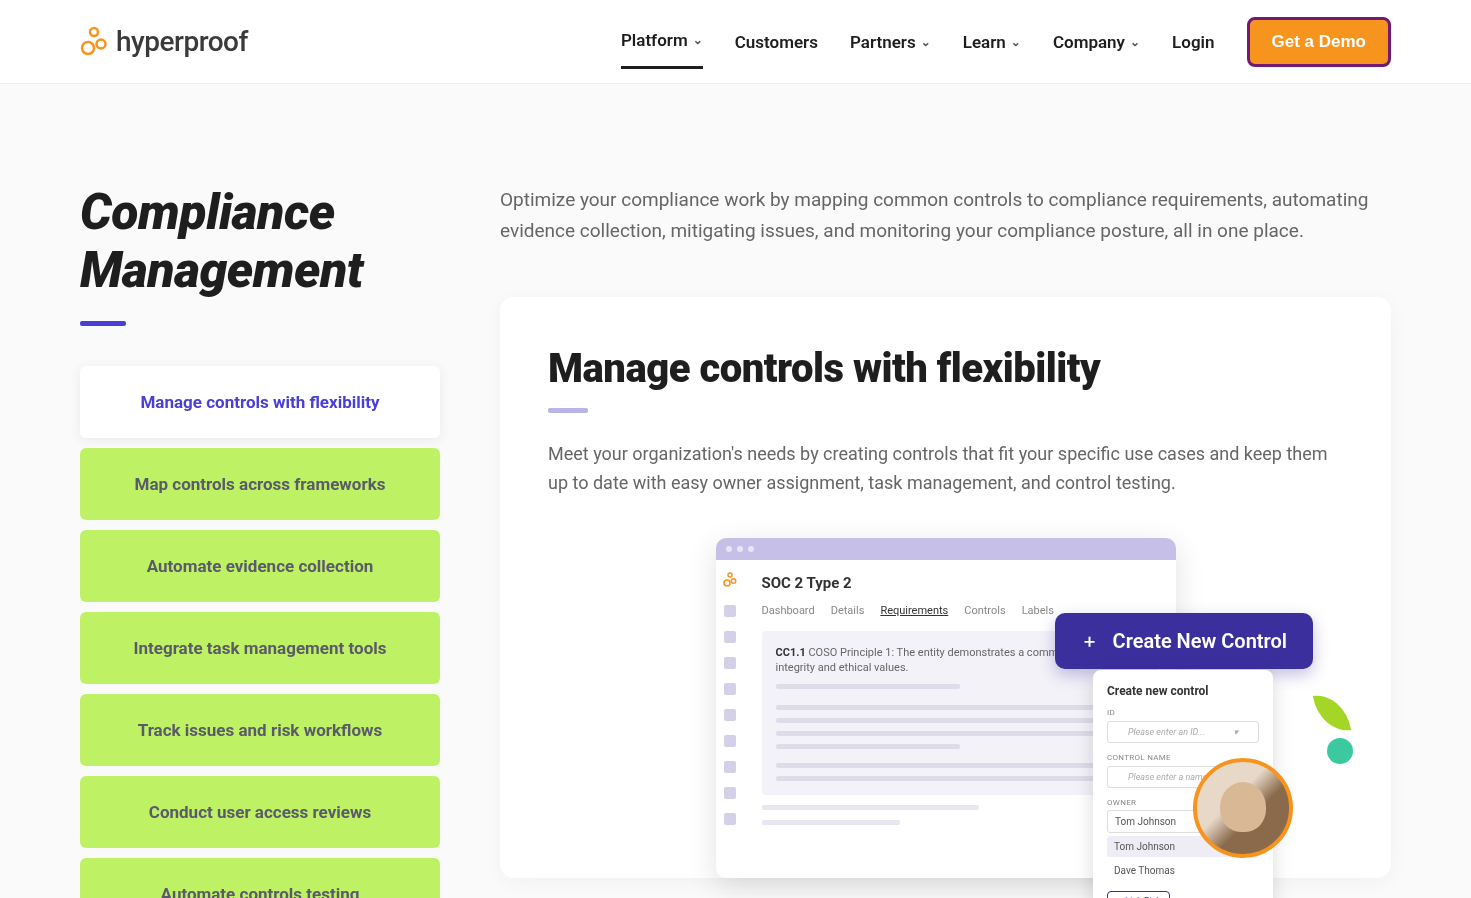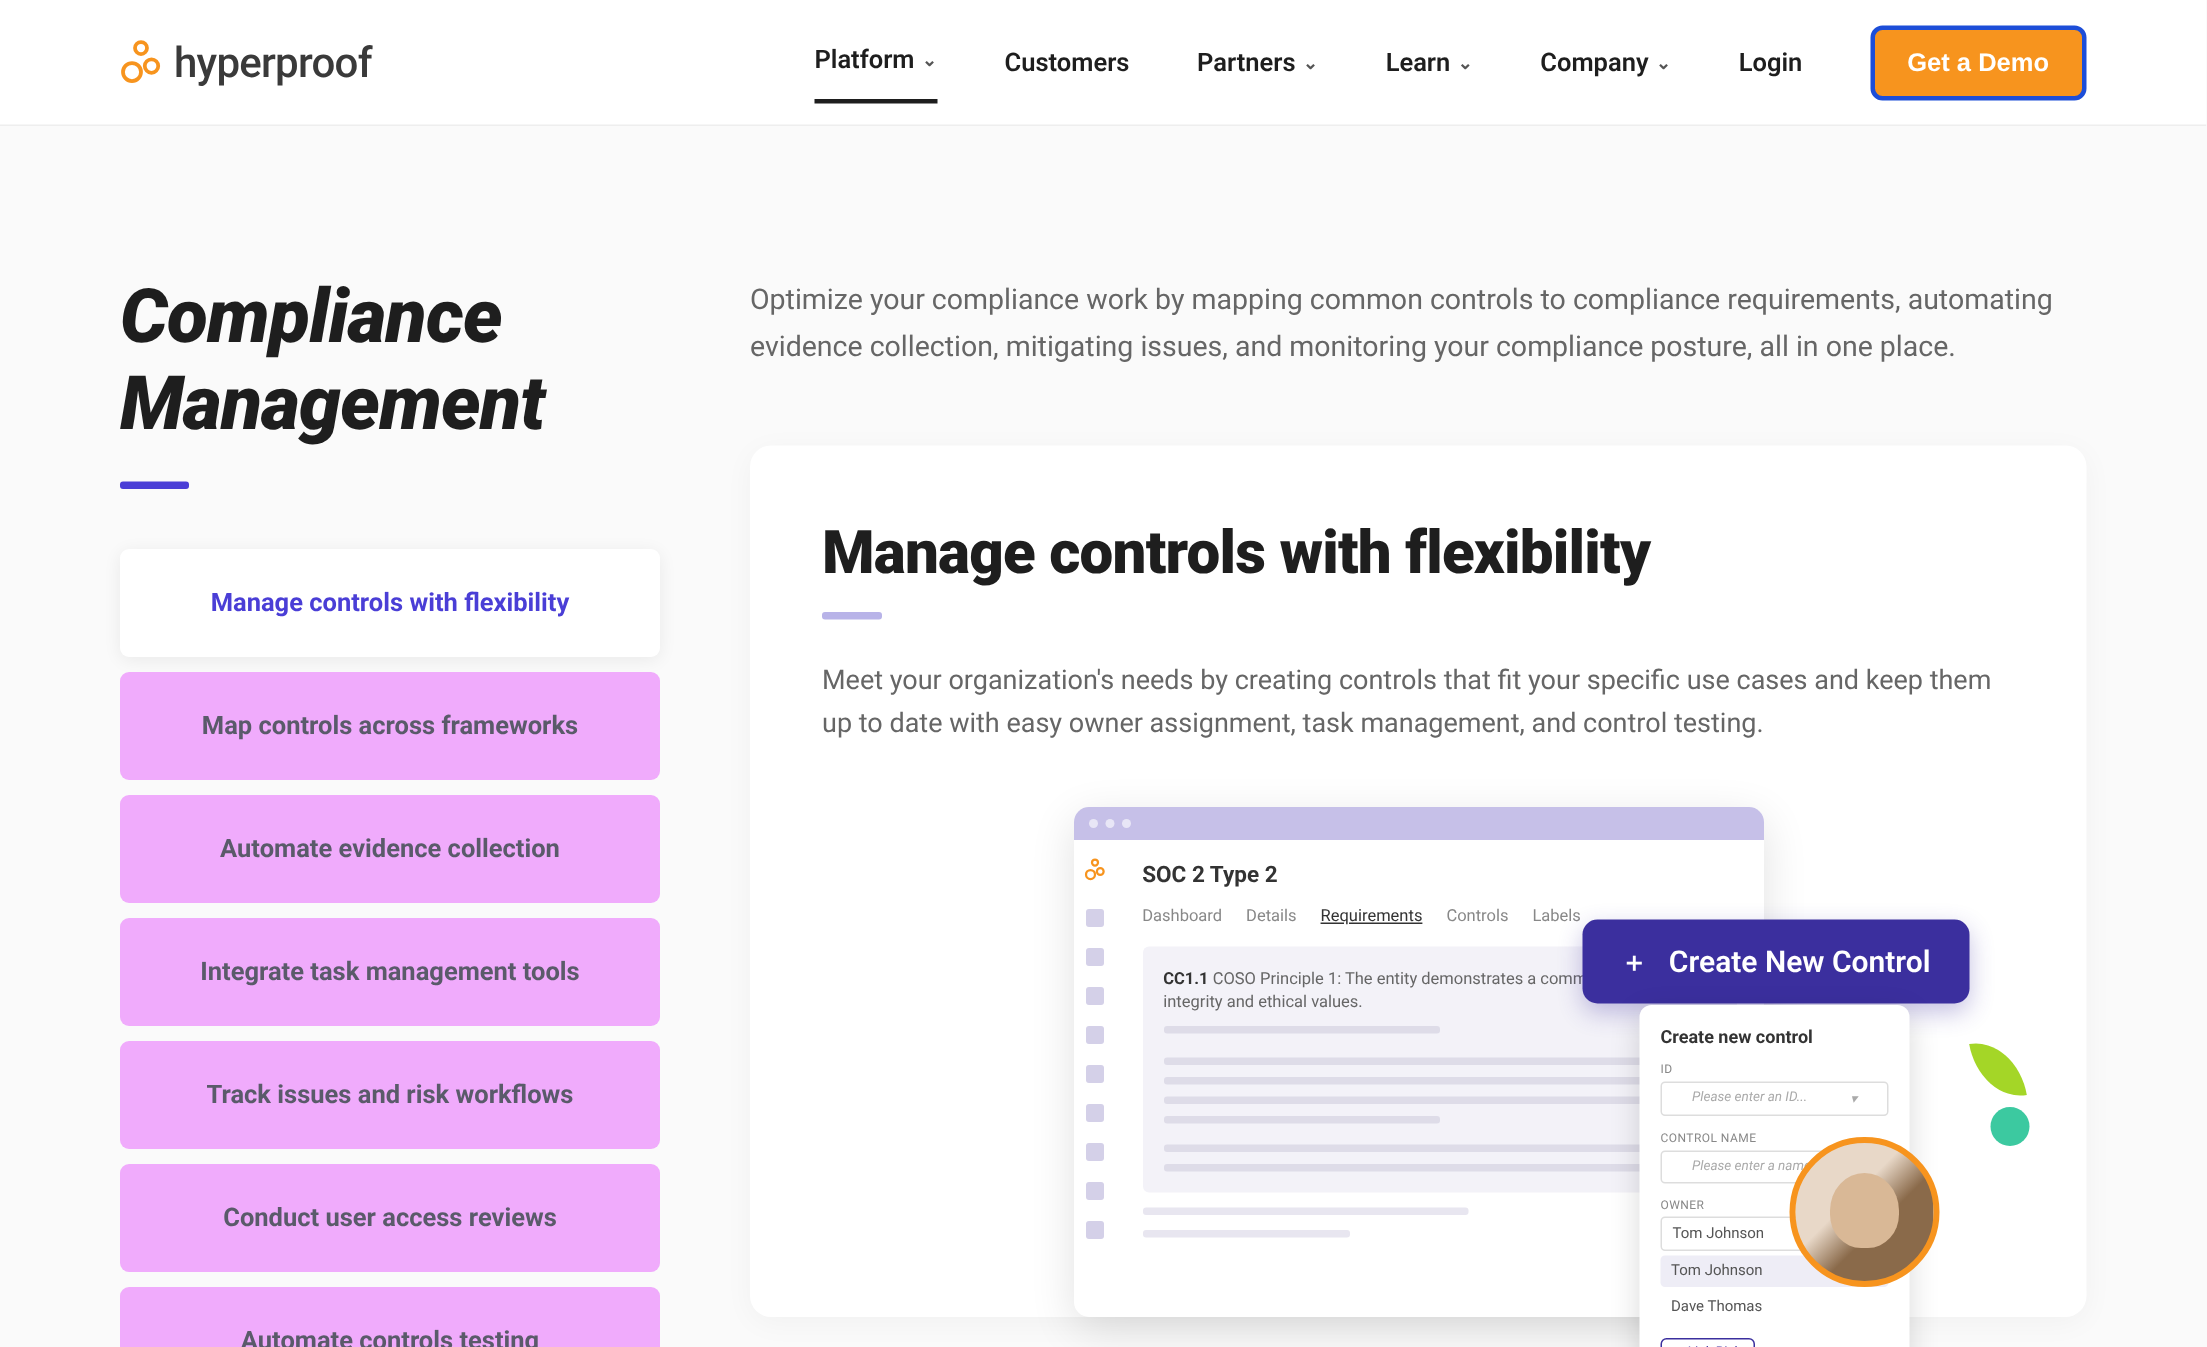--- a/index.html
+++ b/index.html
@@ -29,21 +29,21 @@
     .logo-icon svg { display: block; }
     .logo-text {
       font-size: 28px;
       font-weight: 500;
       color: #3a3a3a;
       letter-spacing: -0.5px;
     }
     .nav {
       display: flex;
       align-items: center;
-      gap: 45px;
+      gap: 32px;
     }
     .nav-item {
       display: flex;
       align-items: center;
       gap: 5px;
       font-size: 17px;
       font-weight: 600;
       color: #1e1e1e;
       cursor: pointer;
       padding: 16px 0;
@@ -51,21 +51,21 @@
     .nav-item.active {
       border-bottom: 3px solid #1e1e1e;
     }
     .chevron-icon {
       font-size: 12px;
       color: #555;
     }
     .demo-btn {
       background: #f7941e;
       color: #fff;
-      border: 3px solid #1d4ed8;
+      border: 3px solid #701a75;
       border-radius: 8px;
       padding: 12px 22px;
       font-size: 17px;
       font-weight: 700;
       cursor: pointer;
     }
     .container {
       display: flex;
       padding: 100px 80px 0 80px;
       gap: 60px;
@@ -89,21 +89,21 @@
       border-radius: 2px;
     }
     .tabs {
       margin-top: 40px;
       display: flex;
       flex-direction: column;
       gap: 10px;
     }
     .tab {
       padding: 26px 20px;
-      background: #f0abfc;
+      background: #bef264;
       border-radius: 6px;
       text-align: center;
       font-size: 17px;
       font-weight: 700;
       color: #5a5a6a;
       cursor: pointer;
     }
     .tab.active {
       background: #fff;
       color: #4a3ed6;

